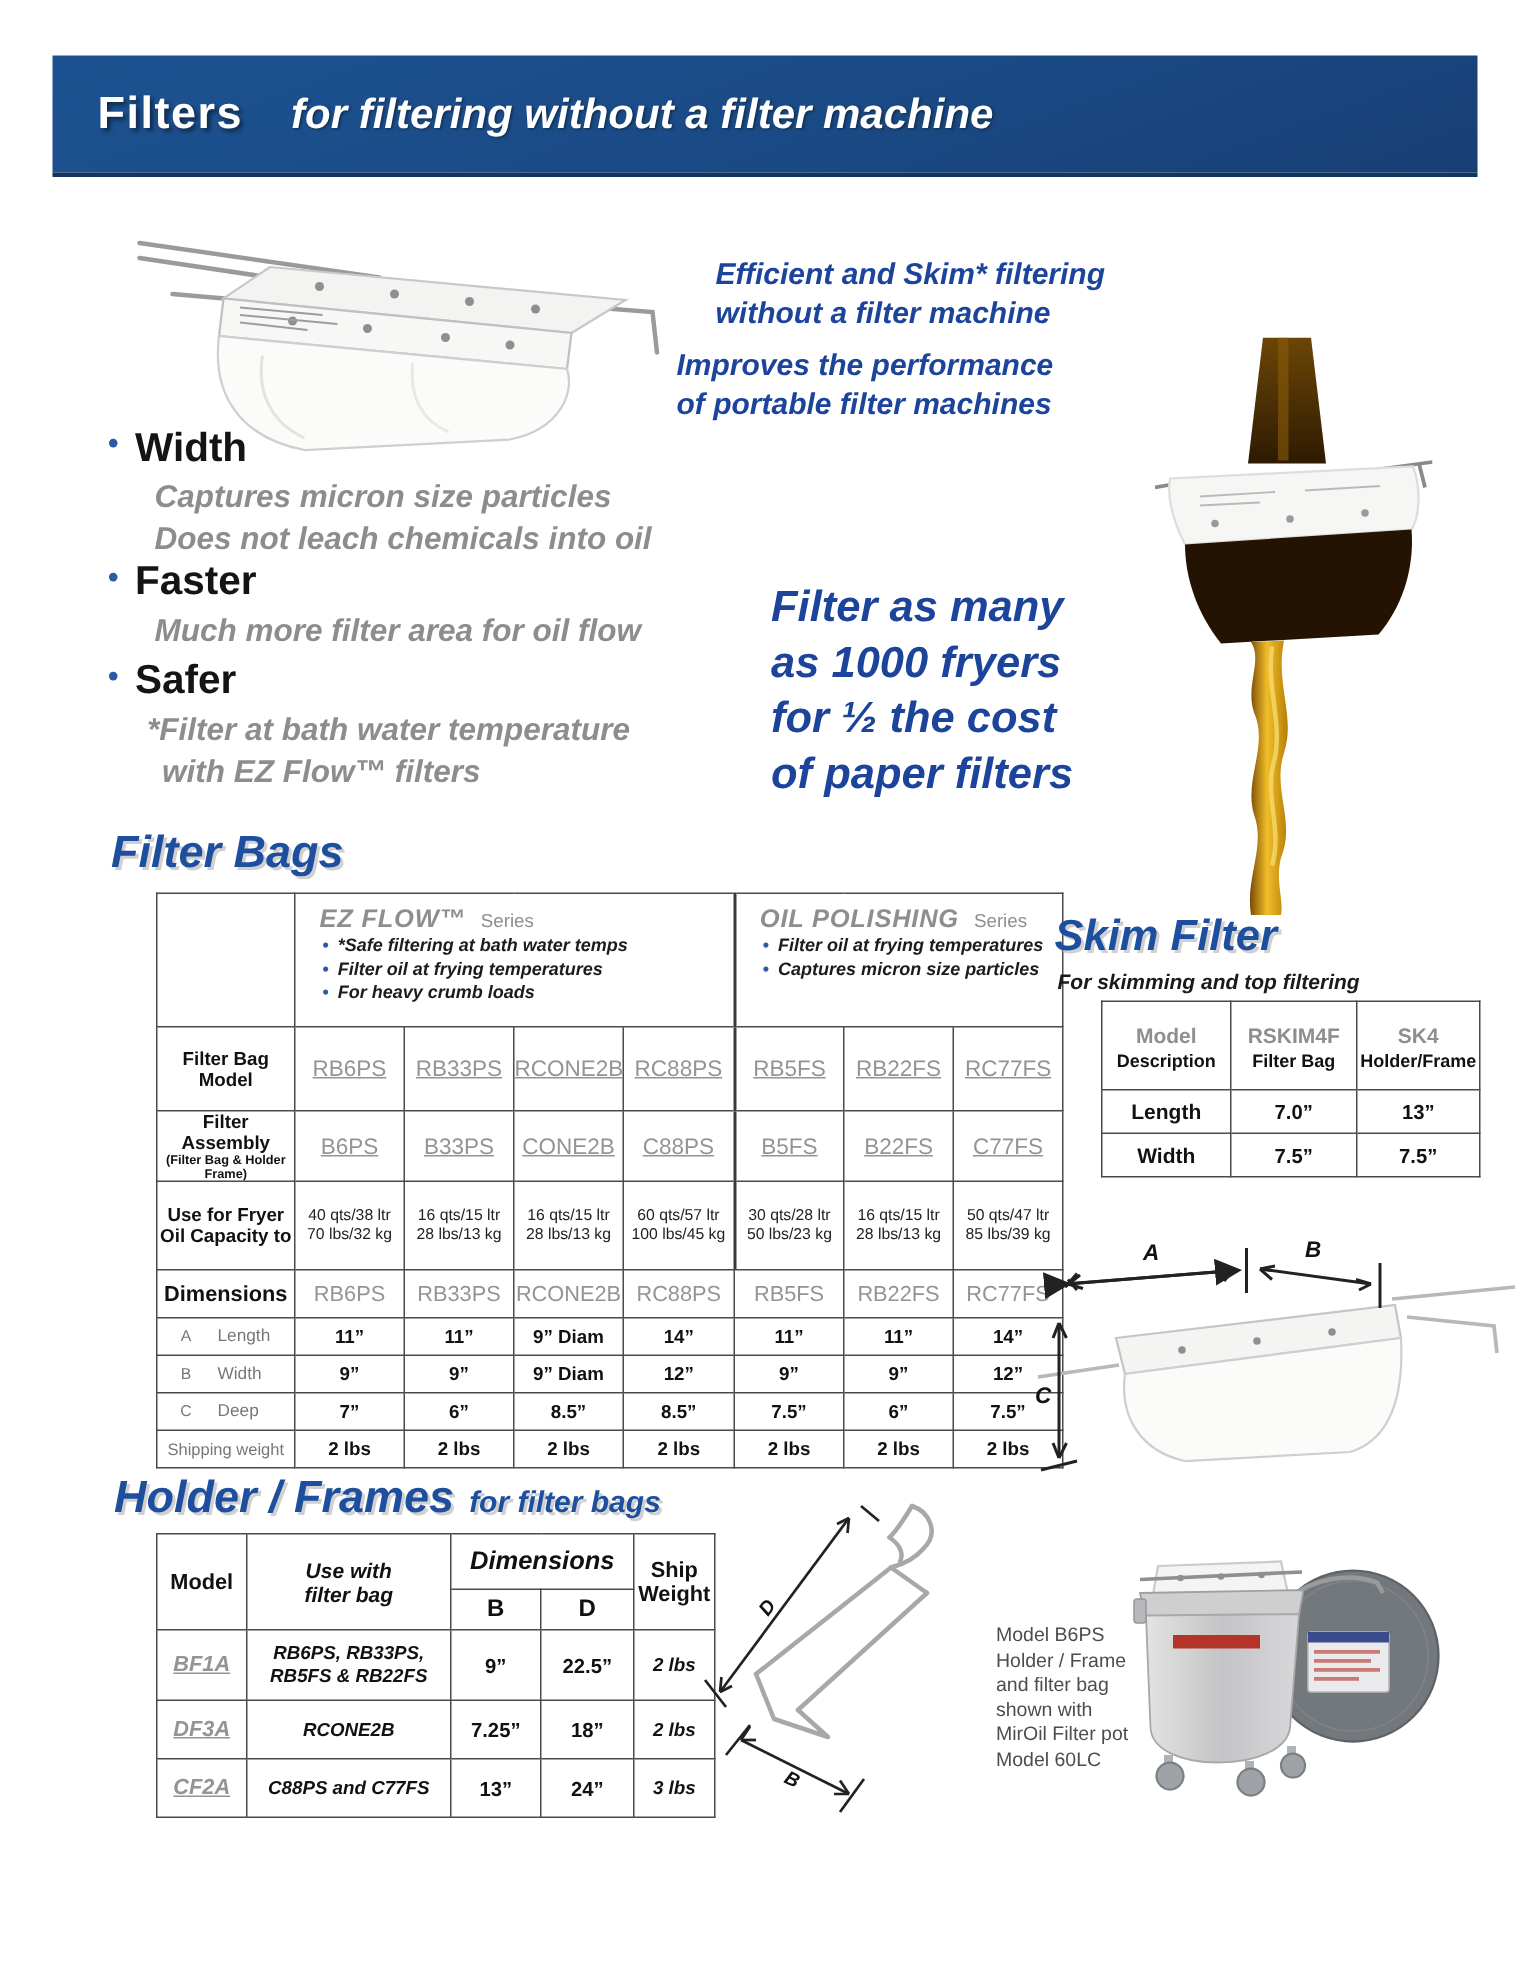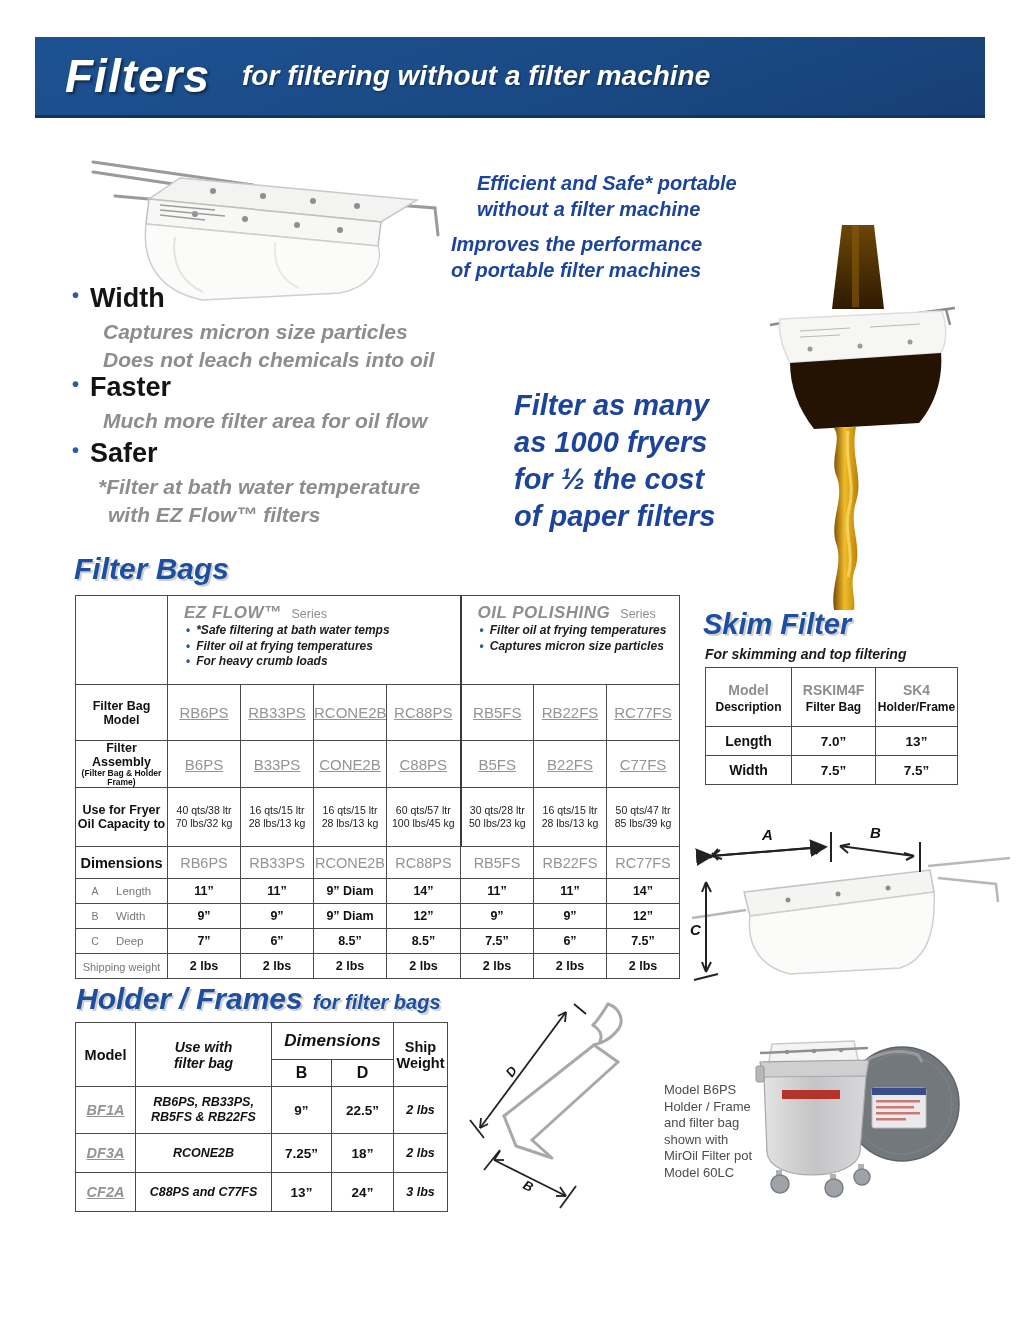--- a/index.html
+++ b/index.html
@@ -4,21 +4,21 @@
 <style>
   html,body{margin:0;padding:0;background:#ffffff;}
   .page{position:relative;width:1024px;height:1325px;background:#fff;overflow:hidden;
         font-family:"Liberation Sans",sans-serif;color:#111;}
   .abs{position:absolute;}
 
   
   .band{position:absolute;left:35px;width:950px;background:linear-gradient(160deg,#1d5292 0%,#1a4a85 55%,#173f74 100%);
         box-sizing:border-box;display:flex;align-items:center;}
   .top-band{top:37px;height:81px;padding-left:30px;border-bottom:3px solid #12355f;}
-  .band-title{color:#fff;font-size:46px;font-weight:bold;font-style:italic;letter-spacing:1px;
+  .band-title{color:#fff;font-size:30px;font-weight:bold;letter-spacing:1px;
               text-shadow:2px 2px 3px rgba(0,0,0,.5);}
   .band-subtitle{color:#fff;font-size:28px;font-weight:bold;font-style:italic;margin-left:32px;
               text-shadow:1px 1px 2px rgba(0,0,0,.45);}
   .bottom-band{top:1236px;height:75px;padding-left:26px;gap:38px;border-bottom:3px solid #12355f;}
   .f-assist{color:#fff;font-weight:bold;font-style:italic;font-size:20px;text-shadow:1px 1px 2px rgba(0,0,0,.4);}
   .f-call{color:#fff;font-weight:bold;font-style:italic;font-size:25px;text-shadow:1px 1px 2px rgba(0,0,0,.4);}
   .f-visit{color:#fff;font-weight:bold;font-style:italic;font-size:19px;text-shadow:1px 1px 2px rgba(0,0,0,.4);}
 
   
   .blue-copy{color:#1c449b;font-weight:bold;font-style:italic;font-size:20px;line-height:26px;}
@@ -28,21 +28,21 @@
   .indent{padding-left:10px;}
   .promo{color:#1c449b;font-weight:bold;font-style:italic;font-size:29px;line-height:37px;}
 
   
   .sec-title{color:#1d4f9e;font-weight:bold;font-style:italic;font-size:30px;
              text-shadow:2px 2px 0 rgba(170,170,170,.55);white-space:nowrap;}
   .sec-sub-inline{font-size:20px;margin-left:10px;}
   .skim-sub{font-size:14px;font-weight:bold;font-style:italic;color:#1a1a1a;}
 
   
-  table.tbl{border-collapse:collapse;table-layout:fixed;background:#fff;}
+  table.tbl{border-collapse:collapse;table-layout:fixed;background:#fff;margin-left:29px;}
   table.tbl td{border:1px solid #4a4a4a;padding:0;vertical-align:middle;overflow:hidden;}
   .sep{border-left:2px solid #3a3a3a !important;}
 
   
   .fb{width:604px;}
   .fb .series{vertical-align:top;padding:7px 4px 4px 16px;text-align:left;}
   .sname{color:#8e8e8e;font-size:17px;font-style:italic;font-weight:bold;letter-spacing:.5px;}
   .stag{color:#8e8e8e;font-size:12.5px;margin-left:10px;}
   .sbullet{font-size:12px;font-weight:bold;font-style:italic;color:#1c1c1c;line-height:15.5px;}
   .bdot{color:#2a5aa8;margin:0 6px 0 2px;font-style:normal;}
@@ -125,21 +125,21 @@
       <line x1="75" y1="63" x2="130" y2="68"></line>
         <line x1="75" y1="68" x2="140" y2="74"></line>
         <line x1="75" y1="73" x2="120" y2="78"></line>
     </g>
     <path d="M61,82 C56,122 76,150 118,158 L255,151 C290,144 298,118 293,104 L61,82 Z" fill="#fbfbfa" stroke="#cfcfcf" stroke-width="1.5"></path>
     <path d="M90,95 C86,120 96,140 118,150" fill="none" stroke="#e3e3e1" stroke-width="2"></path>
     <path d="M190,100 C188,122 196,138 214,146" fill="none" stroke="#e8e8e6" stroke-width="2"></path>
   </svg>
 
   <div class="abs blue-copy" style="left:477px;top:170px;">
-    <div>Efficient and Safe* portable</div>
+    <div>Efficient and Skim* filtering</div>
     <div>without a filter machine</div>
   </div>
   <div class="abs blue-copy" style="left:451px;top:231px;">
     <div>Improves the performance</div>
     <div>of portable filter machines</div>
   </div>
 
   <svg class="abs" style="left:770px;top:225px;" width="185" height="385" viewBox="0 0 185 385">
     <defs>
       <linearGradient id="gDark" x1="0" y1="0" x2="0" y2="1">

